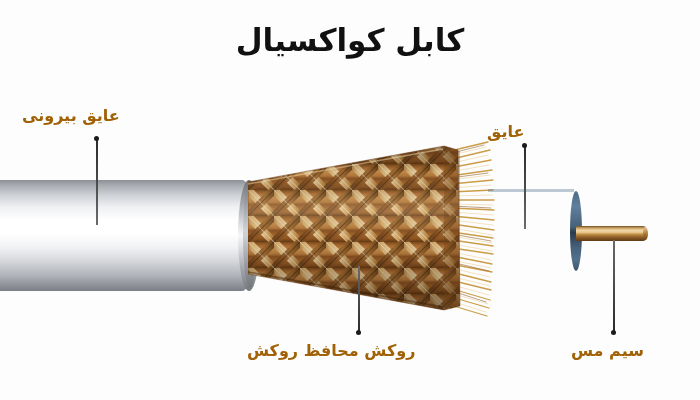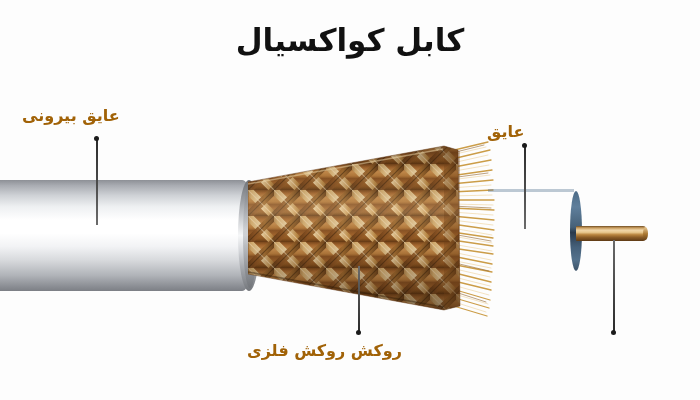--- a/index.html
+++ b/index.html
@@ -357,16 +357,17 @@
 
   <div class="leader down" id="leader-outer-jacket"></div>
   <div class="leader down" id="leader-dielectric"></div>
   <div class="leader up" id="leader-shield"></div>
   <div class="leader up" id="leader-core"></div>
 
   <div class="label" id="label-outer-jacket">عایق بیرونی</div>
 
   <div class="label" id="label-dielectric">عایق</div>
 
-  <div class="label" id="label-shield">روکش روکش فلزی</div>
-
+  <div class="label" id="label-shield">روکش محافظ روکش</div>
+
+  <div class="label" id="label-core">سیم مس</div>
 
 </div>
 
 </body></html>

